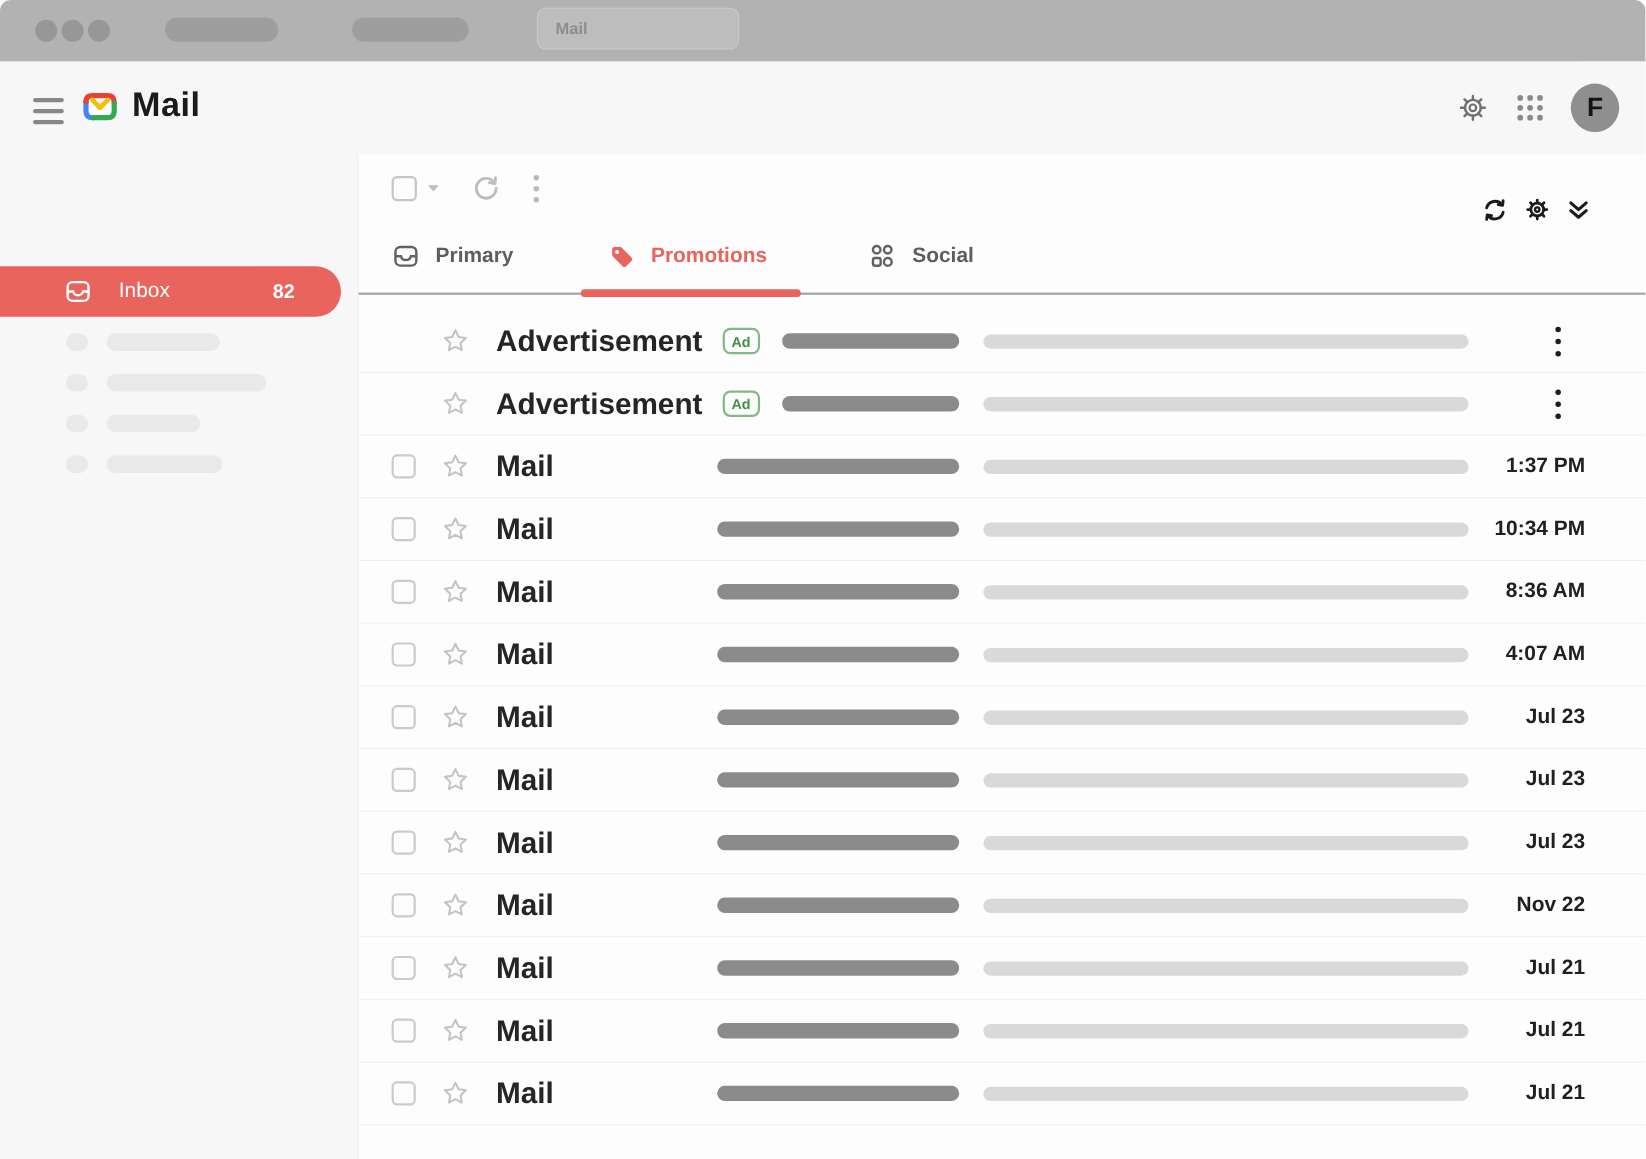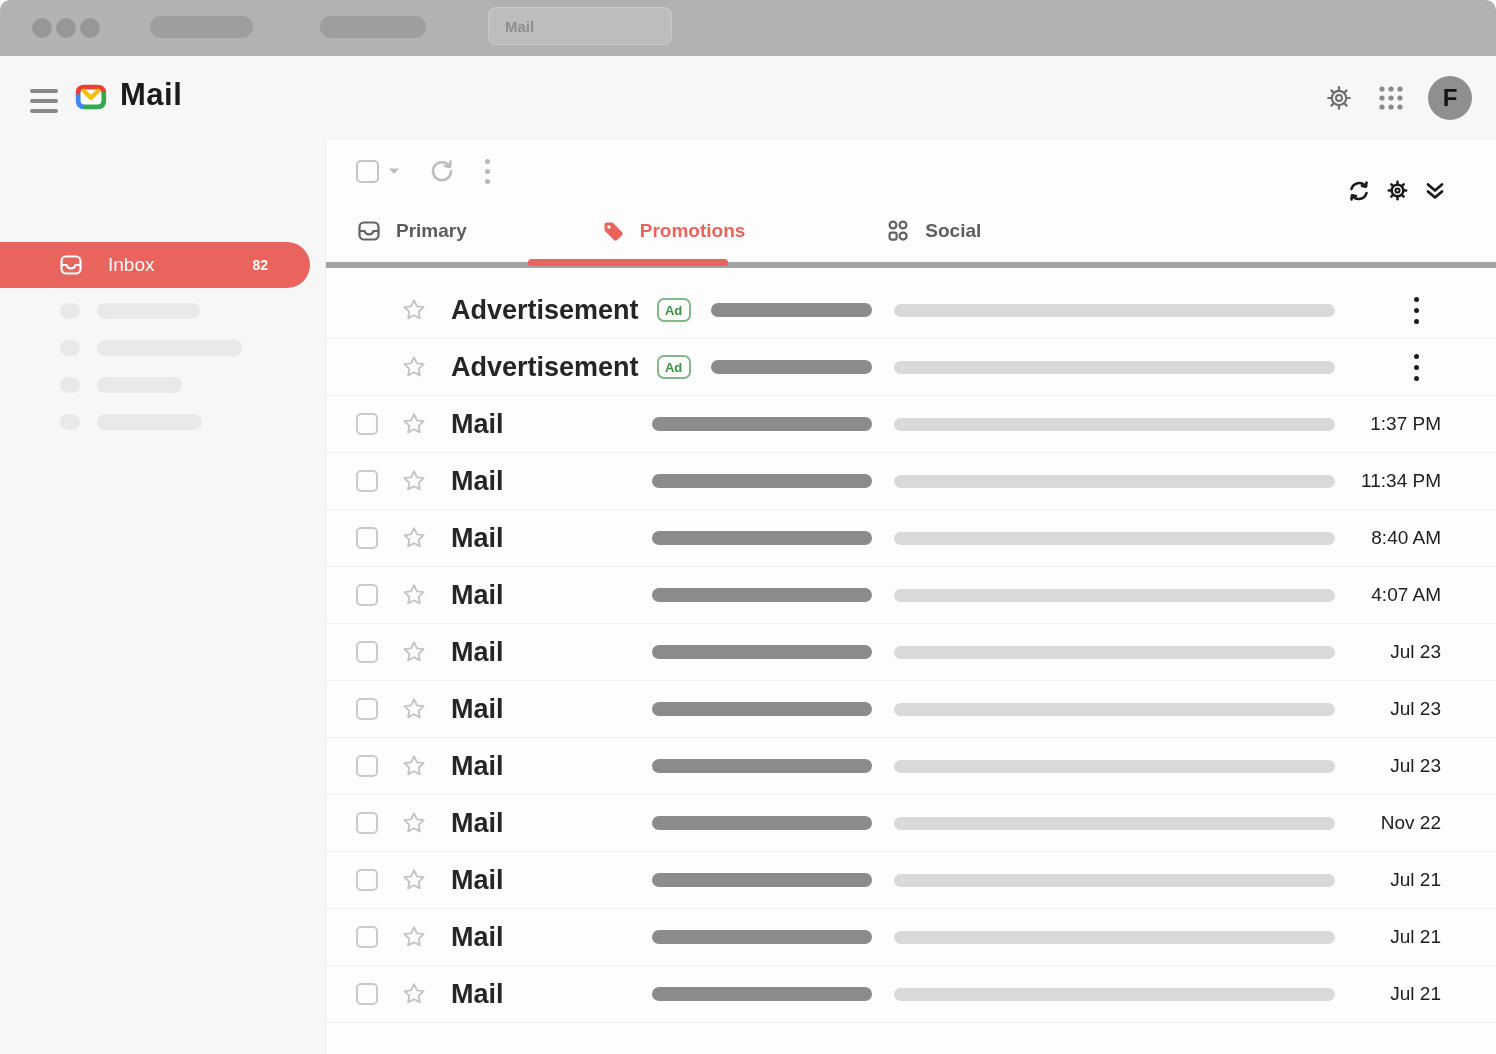--- a/index.html
+++ b/index.html
@@ -46,37 +46,37 @@
   
   .compose { position:absolute; left:30px; top:12px; width:160px; height:58px;
              background:#c7c7c7; border-radius:14px; display:flex; align-items:center;
              justify-content:center; gap:14px; cursor:pointer; }
   .compose span { font-size:19px; font-weight:700; color:#1a1a1a; }
   .inbox-pill { position:absolute; left:0; top:102px; width:310px; height:46px;
                 background:#e8645c; border-radius:0 23px 23px 0; display:flex;
                 align-items:center; cursor:pointer; }
   .inbox-pill svg { margin-left:58px; }
   .inbox-pill .lbl { margin-left:24px; color:#fff; font-size:19px; font-weight:400; }
-  .inbox-pill .cnt { margin-left:auto; margin-right:42px; color:#fff; font-size:14px; font-weight:700; }
+  .inbox-pill .cnt { margin-left:auto; margin-right:42px; color:#fff; font-size:18px; font-weight:700; }
   .ph-row { position:absolute; left:60px; display:flex; align-items:center; gap:17px; }
   .ph-dot { width:20px; height:16px; border-radius:8px; background:#e9e9e9; }
   .ph-bar { height:16px; border-radius:8px; background:#e9e9e9; }
 
   
   .toolbar { position:relative; height:60px; }
   .tb-left { position:absolute; left:30px; top:18px; display:flex; align-items:center; }
   .tb-check { width:23px; height:23px; border:2px solid #c5c5c5; border-radius:5px; }
   .tb-caret { margin-left:8px; }
   .tb-refresh { margin-left:28px; }
   .tb-dots { margin-left:30px; display:flex; flex-direction:column; gap:5px; }
   .tb-dots i { width:5px; height:5px; border-radius:50%; background:#b9b9b9; }
   .tb-right { position:absolute; right:50px; top:38px; display:flex; align-items:center; gap:14px; }
 
   
-  .tabs { position:relative; height:68px; border-bottom:6px solid #a3a3a3; display:flex; align-items:center;gap:48px; }
+  .tabs { position:relative; height:68px; border-bottom:2px solid #a3a3a3; display:flex; align-items:center; }
   .tab { display:flex; align-items:center; gap:14px; cursor:pointer; }
   .tab .t-lbl { font-size:19px; font-weight:700; color:#5d5d5d; }
   .tab.active .t-lbl { color:#e8645c; }
   .tab-primary { margin-left:30px; }
   .tab-promotions { margin-left:86px; }
   .tab-social { margin-left:92px; }
   .tab-underline { position:absolute; left:202px; bottom:-4px; width:200px; height:7px;
                    border-radius:5px; background:#e8645c; }
 
   
@@ -90,21 +90,21 @@
   .row.mail-row .titlewrap { width:201px; }
   .row.ad-row .titlewrap { width:260px; }
   .row .title { font-size:27px; font-weight:700; color:#252525; }
   .ad-badge { display:inline-flex; align-items:center; justify-content:center;
               min-width:34px; height:24px; padding:0 6px; border:2px solid #81b885;
               border-radius:7px; color:#3f8f44; font-size:13px; font-weight:700; }
   .bar-dark { height:14px; border-radius:7px; background:#8b8b8b; flex:none; }
   .row.mail-row .bar-dark { width:220px; }
   .row.ad-row .bar-dark { width:161px; }
   .bar-light { margin-left:22px; width:441px; height:13px; border-radius:7px; background:#d9d9d9; flex:none; }
-  .row .meta { margin-left:auto; font-size:19px; font-weight:400; color:#202020; white-space:nowrap; }
+  .row .meta { margin-left:auto; font-size:19px; font-weight:700; color:#202020; white-space:nowrap; }
   .row .dots-menu { margin-left:auto; margin-right:22px; display:flex; flex-direction:column; gap:6px; cursor:pointer; }
   .row .dots-menu i { width:5px; height:5px; border-radius:50%; background:#1d1d1d; }
 </style>
 </head>
 <body>
 
 <div class="stage">
 
   <div class="browser-bar">
     <div class="traffic-dots">
@@ -332,35 +332,35 @@
           <span class="star">
             <svg width="26" height="26" viewBox="0 0 24 24">
               <path d="M12 3l2.7 5.6 6.1.8-4.5 4.3 1.1 6L12 16.8 6.6 19.7l1.1-6L3.2 9.4l6.1-.8z" fill="none" stroke="#c3c3c3" stroke-width="1.7" stroke-linejoin="round"></path>
             </svg>
           </span>
           <span class="titlewrap">
             <span class="title">Mail</span>
           </span>
           <span class="bar-dark"></span>
           <span class="bar-light"></span>
-          <span class="meta">11:34 PM</span>
-        </div>
-        <div class="row mail-row">
-          <span class="cb"></span>
-          <span class="star">
-            <svg width="26" height="26" viewBox="0 0 24 24">
-              <path d="M12 3l2.7 5.6 6.1.8-4.5 4.3 1.1 6L12 16.8 6.6 19.7l1.1-6L3.2 9.4l6.1-.8z" fill="none" stroke="#c3c3c3" stroke-width="1.7" stroke-linejoin="round"></path>
-            </svg>
-          </span>
-          <span class="titlewrap">
-            <span class="title">Mail</span>
-          </span>
-          <span class="bar-dark"></span>
-          <span class="bar-light"></span>
-          <span class="meta">8:40 AM</span>
+          <span class="meta">10:34 PM</span>
+        </div>
+        <div class="row mail-row">
+          <span class="cb"></span>
+          <span class="star">
+            <svg width="26" height="26" viewBox="0 0 24 24">
+              <path d="M12 3l2.7 5.6 6.1.8-4.5 4.3 1.1 6L12 16.8 6.6 19.7l1.1-6L3.2 9.4l6.1-.8z" fill="none" stroke="#c3c3c3" stroke-width="1.7" stroke-linejoin="round"></path>
+            </svg>
+          </span>
+          <span class="titlewrap">
+            <span class="title">Mail</span>
+          </span>
+          <span class="bar-dark"></span>
+          <span class="bar-light"></span>
+          <span class="meta">8:36 AM</span>
         </div>
         <div class="row mail-row">
           <span class="cb"></span>
           <span class="star">
             <svg width="26" height="26" viewBox="0 0 24 24">
               <path d="M12 3l2.7 5.6 6.1.8-4.5 4.3 1.1 6L12 16.8 6.6 19.7l1.1-6L3.2 9.4l6.1-.8z" fill="none" stroke="#c3c3c3" stroke-width="1.7" stroke-linejoin="round"></path>
             </svg>
           </span>
           <span class="titlewrap">
             <span class="title">Mail</span>

